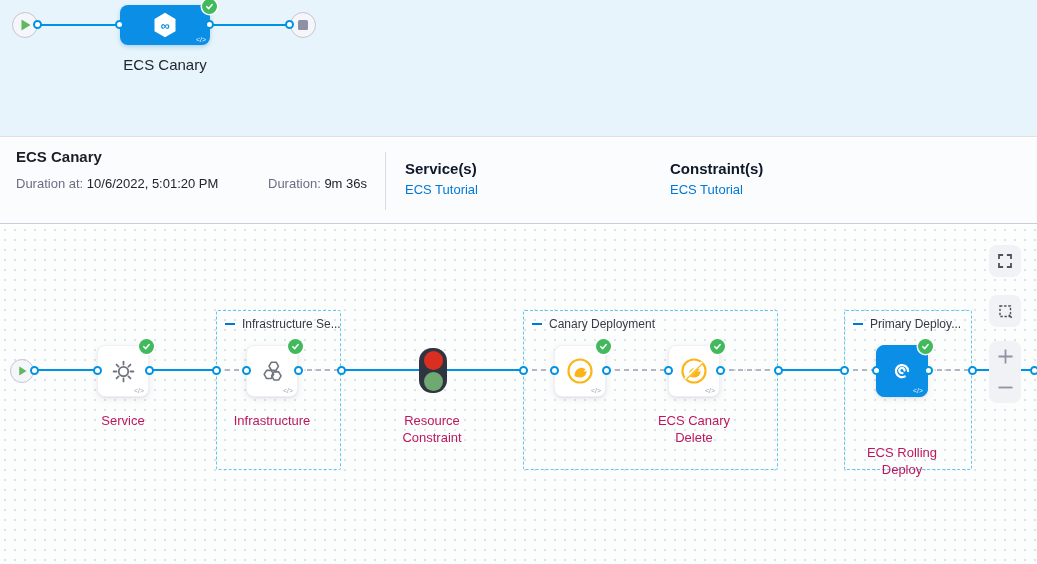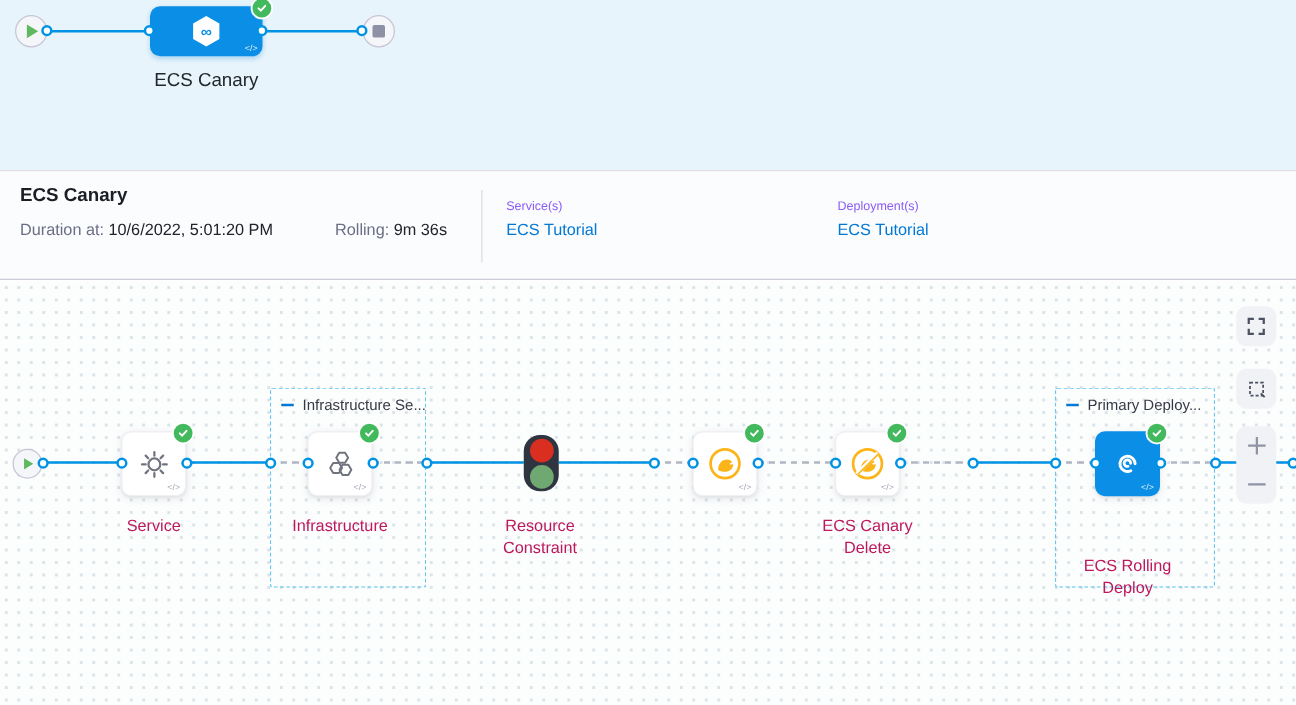--- a/index.html
+++ b/index.html
@@ -32,21 +32,21 @@
            display:flex; align-items:center; justify-content:center; z-index:7; }
 
   
   .info-bar { position:absolute; left:0; top:138px; width:1037px; height:86px;
               background:#fbfcfe; border-bottom:1px solid #c9ccd9; }
   .ib-title { position:absolute; left:16px; top:10px; font-size:15px; font-weight:bold; color:#1c1e26; }
   .ib-row { position:absolute; top:38px; font-size:13px; }
   .ib-muted { color:#6b6d85; }
   .ib-value { color:#22222a; }
   .ib-divider { position:absolute; left:385px; top:14px; height:58px; width:1px; background:#d9dbe4; }
-  .ib-block-label { font-size:10px; font-weight:normal; color:#8b5cf6; }
+  .ib-block-label { font-size:15px; font-weight:bold; color:#0f172a; }
   .ib-link { font-size:13px; color:#0278d5; text-decoration:none; cursor:pointer; display:inline-block; margin-top:5px; }
 
   
   .graph { position:absolute; left:0; top:225px; width:1037px; height:339px;
            background:#fcfdfd;
            background-image:radial-gradient(circle, #d9e3e8 1.1px, transparent 1.1px);
            background-size:10px 10px; }
   
   .seg { position:absolute; top:369px; height:2px; z-index:2; }
   .seg.solid { background:#0092e4; }
@@ -129,43 +129,49 @@
 
   <div class="info-bar">
     <div class="ib-title">ECS Canary</div>
 
     <div class="ib-row" style="left:16px;">
       <span class="ib-muted">Duration at:</span>
       <span class="ib-value">10/6/2022, 5:01:20 PM</span>
     </div>
 
     <div class="ib-row" style="left:268px;">
-      <span class="ib-muted">Rolling:</span>
+      <span class="ib-muted">Duration:</span>
       <span class="ib-value">9m 36s</span>
     </div>
 
     <div class="ib-divider"></div>
 
     <div style="position:absolute; left:405px; top:22px;">
       <div class="ib-block-label">Service(s)</div>
       <a class="ib-link">ECS Tutorial</a>
     </div>
 
     <div style="position:absolute; left:670px; top:22px;">
-      <div class="ib-block-label">Deployment(s)</div>
+      <div class="ib-block-label">Constraint(s)</div>
       <a class="ib-link">ECS Tutorial</a>
     </div>
   </div>
 
   <div class="graph"></div>
 
   <div class="group" style="left:216px; width:125px;">
     <div class="group-header">
       <span class="minus-bar"></span>
       <span>Infrastructure Se...</span>
+    </div>
+  </div>
+  <div class="group" style="left:523px; width:255px;">
+    <div class="group-header">
+      <span class="minus-bar"></span>
+      <span>Canary Deployment</span>
     </div>
   </div>
   <div class="group" style="left:844px; width:128px;">
     <div class="group-header">
       <span class="minus-bar"></span>
       <span>Primary Deploy...</span>
     </div>
   </div>
 
   <div class="seg solid" style="left:34px;  width:63px;"></div>

